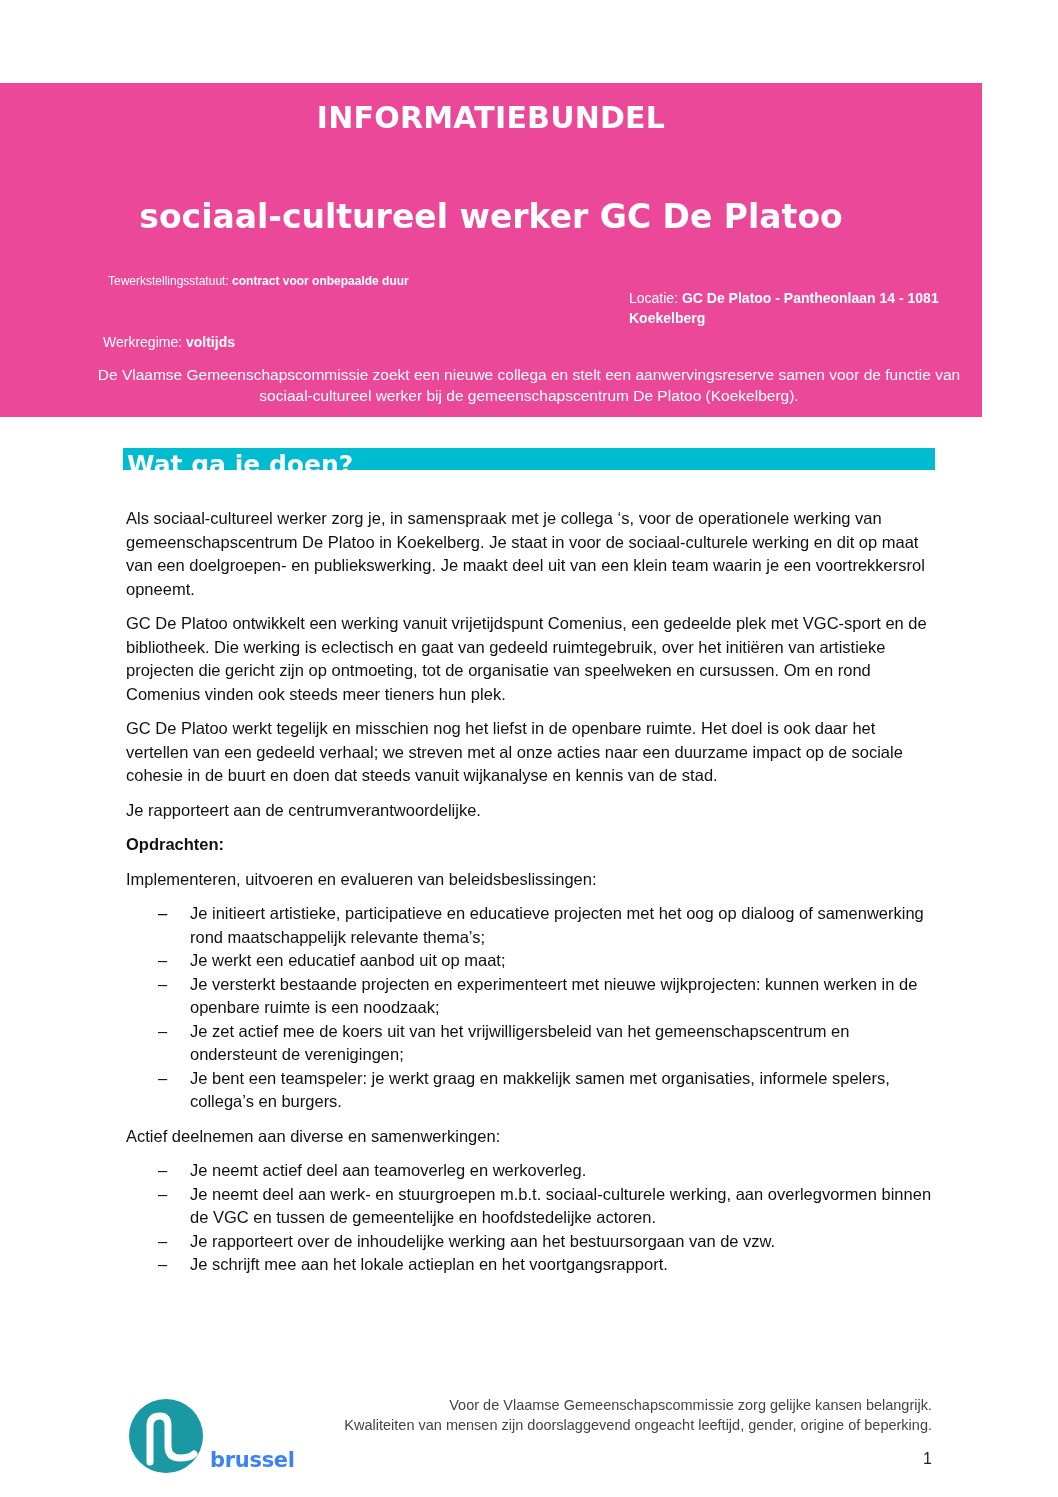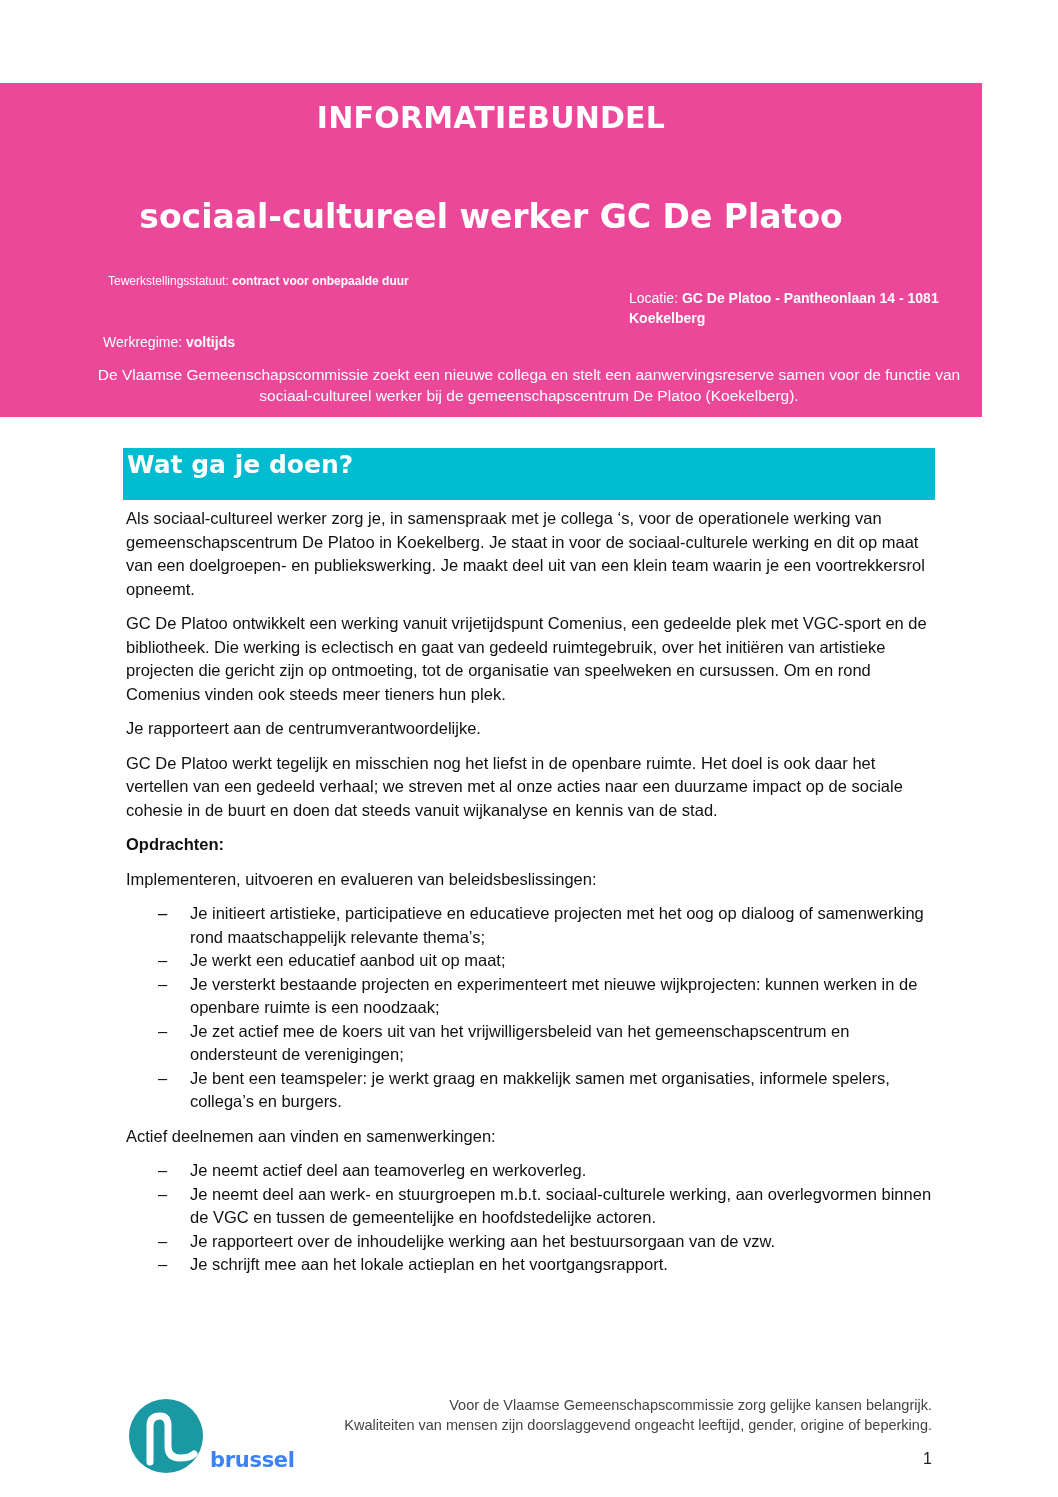--- a/index.html
+++ b/index.html
@@ -12,21 +12,21 @@
   .banner .procedure { position: absolute; left: 0; width: 100%; top: 74px; text-align: center; font-size: 13px; }
   .banner .job-title { position: absolute; left: 0; width: 100%; top: 114px; text-align: center;
                        font-family: "DejaVu Sans", sans-serif; font-weight: bold; font-size: 33px; }
   .banner .statuut { position: absolute; left: 108px; top: 191px; font-size: 12px; }
   .banner .locatie { position: absolute; left: 617px; top: 205px; width: 330px; font-size: 14px; line-height: 20px; margin-left: 12px; }
   .banner .regime { position: absolute; left: 103px; top: 251px; font-size: 14px; }
   .banner .intro { position: absolute; left: 80px; width: 898px; top: 281px; text-align: center;
                    font-size: 15.5px; line-height: 21px; }
   .banner b { font-weight: bold; }
 
-  .section-bar { position: absolute; left: 123px; top: 448px; width: 812px; height: 52px; background: #00bcd0; }
+  .section-bar { position: absolute; left: 123px; top: 448px; width: 812px; height: 22px; background: #00bcd0; }
   .section-bar .section-title { position: absolute; left: 4px; top: 2px; color: #ffffff;
                    font-family: "DejaVu Sans", sans-serif; font-weight: bold; font-size: 25px; }
 
   .content { position: absolute; left: 126px; top: 507px; width: 812px; font-size: 16.5px; line-height: 23.5px; color: #111; }
   .content p { margin: 0 0 11px 0; }
   .content .label-bold { font-weight: bold; }
   .content ul { list-style: none; margin: 0 0 11px 0; padding: 0; }
   .content li { position: relative; padding-left: 64px; }
   .content li .dash { position: absolute; left: 32px; top: 0; }
 
@@ -54,33 +54,33 @@
   <div class="intro">De Vlaamse Gemeenschapscommissie zoekt een nieuwe collega en stelt een aanwervingsreserve samen voor de functie van sociaal-cultureel werker bij de gemeenschapscentrum De Platoo (Koekelberg).</div>
 </div>
 
 <div class="section-bar">
   <div class="section-title">Wat ga je doen?</div>
 </div>
 
 <div class="content">
   <p>Als sociaal-cultureel werker zorg je, in samenspraak met je collega ‘s, voor de operationele werking van gemeenschapscentrum De Platoo in Koekelberg. Je staat in voor de sociaal-culturele werking en dit op maat van een doelgroepen- en publiekswerking. Je maakt deel uit van een klein team waarin je een voortrekkersrol opneemt.</p>
   <p>GC De Platoo ontwikkelt een werking vanuit vrijetijdspunt Comenius, een gedeelde plek met VGC-sport en de bibliotheek. Die werking is eclectisch en gaat van gedeeld ruimtegebruik, over het initiëren van artistieke projecten die gericht zijn op ontmoeting, tot de organisatie van speelweken en cursussen. Om en rond Comenius vinden ook steeds meer tieners hun plek.</p>
+  <p>GC De Platoo werkt tegelijk en misschien nog het liefst in de openbare ruimte. Het doel is ook daar het vertellen van een gedeeld verhaal; we streven met al onze acties naar een duurzame impact op de sociale cohesie in de buurt en doen dat steeds vanuit wijkanalyse en kennis van de stad.</p>
   <p>Je rapporteert aan de centrumverantwoordelijke.</p>
-  <p>GC De Platoo werkt tegelijk en misschien nog het liefst in de openbare ruimte. Het doel is ook daar het vertellen van een gedeeld verhaal; we streven met al onze acties naar een duurzame impact op de sociale cohesie in de buurt en doen dat steeds vanuit wijkanalyse en kennis van de stad.</p>
   <p class="label-bold">Opdrachten:</p>
   <p>Implementeren, uitvoeren en evalueren van beleidsbeslissingen:</p>
   <ul>
     <li><span class="dash">–</span></li>
     <li><span class="dash">–</span><span>Je initieert artistieke, participatieve en educatieve projecten met het oog op dialoog of samenwerking rond maatschappelijk relevante thema’s;</span></li>
     <li><span class="dash">–</span><span>Je werkt een educatief aanbod uit op maat;</span></li>
     <li><span class="dash">–</span><span>Je versterkt bestaande projecten en experimenteert met nieuwe wijkprojecten: kunnen werken in de openbare ruimte is een noodzaak;</span></li>
     <li><span class="dash">–</span><span>Je zet actief mee de koers uit van het vrijwilligersbeleid van het gemeenschapscentrum en ondersteunt de verenigingen;</span></li>
     <li><span class="dash">–</span><span>Je bent een teamspeler: je werkt graag en makkelijk samen met organisaties, informele spelers, collega’s en burgers.</span></li>
   </ul>
-  <p>Actief deelnemen aan vinden en samenwerkingen:</p>
+  <p>Actief deelnemen aan diverse en samenwerkingen:</p>
   <ul>
     <li><span class="dash">–</span><span>Je neemt actief deel aan teamoverleg en werkoverleg.</span></li>
     <li><span class="dash">–</span><span>Je neemt deel aan werk- en stuurgroepen m.b.t. sociaal-culturele werking, aan overlegvormen binnen de VGC en tussen de gemeentelijke en hoofdstedelijke actoren.</span></li>
     <li><span class="dash">–</span><span>Je rapporteert over de inhoudelijke werking aan het bestuursorgaan van de vzw.</span></li>
     <li><span class="dash">–</span><span>Je schrijft mee aan het lokale actieplan en het voortgangsrapport.</span></li>
   </ul>
 </div>
 
 <div class="logo">
   <svg width="84" height="84" viewBox="0 0 84 84" style="position:absolute;left:0;top:0;">

